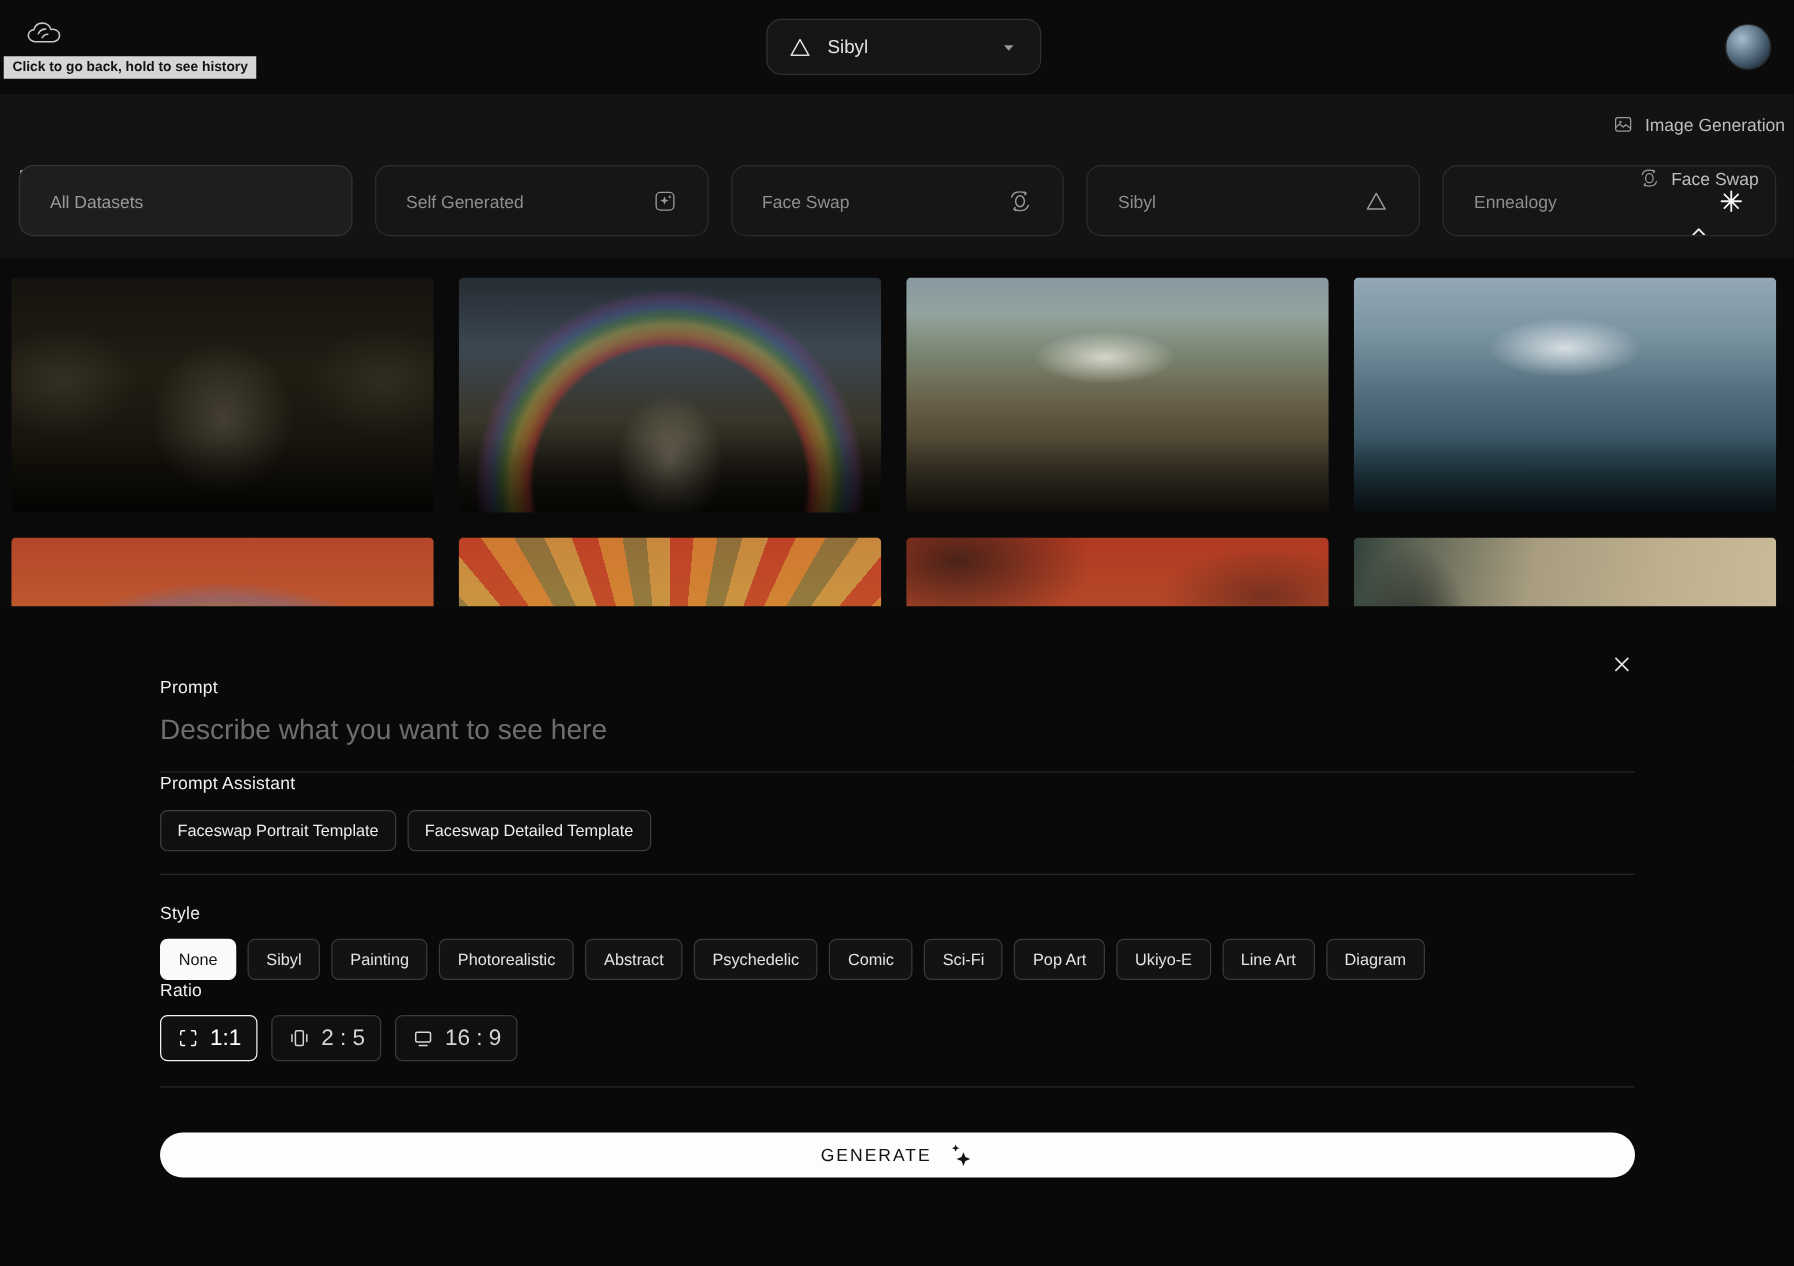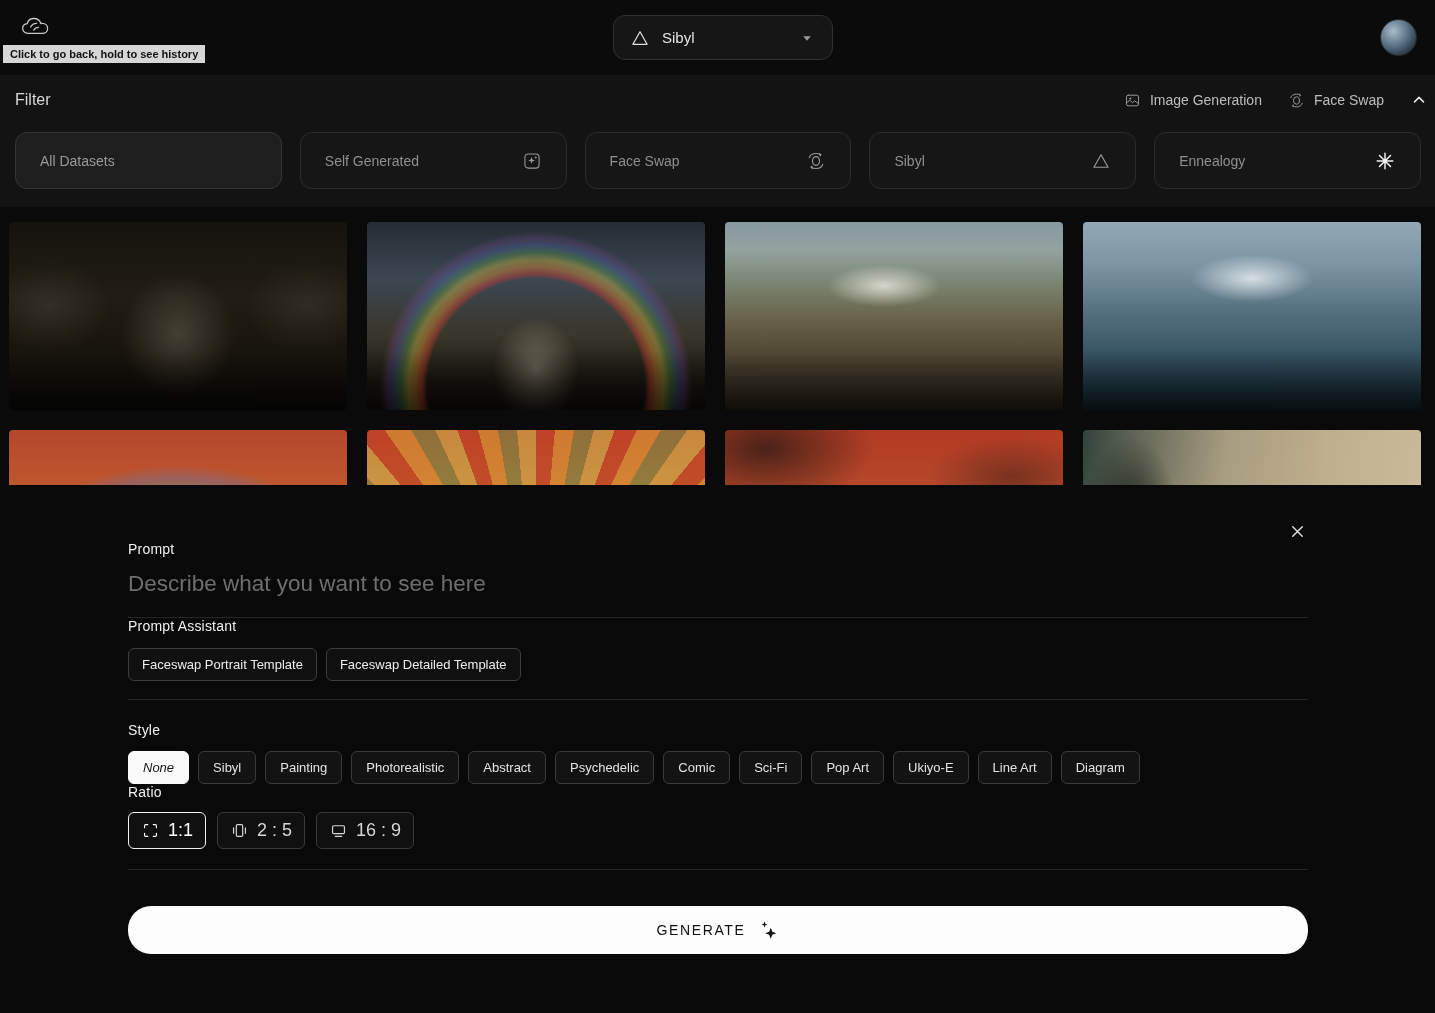--- a/index.html
+++ b/index.html
@@ -19,21 +19,21 @@
   .model-select .caret { margin-left:auto; }
   .avatar { position:absolute; right:18px; top:19px; width:37px; height:37px; border-radius:50%;
             background: radial-gradient(circle at 35% 32%, #a8bccb, #5b7286 45%, #2c3c4c 75%, #141d26 100%);
             border:1px solid #2a2a2a; cursor:pointer; }
 
   
   .filters { position:absolute; top:75px; left:0; right:0; height:132px; background:#131313; }
   .filter-head { position:absolute; top:16px; left:15px; right:7px; display:flex;
                  justify-content:space-between; align-items:center; }
   .filter-title { font-size:16px; color:#d8d8d8; }
-  .mode-group { display:flex; align-items:center; gap:26px; }
+  .mode-group { display:flex; align-items:center; gap:26px;flex-direction:column; }
   .mode { display:flex; align-items:center; gap:9px; color:#bdbdbd; font-size:14px; cursor:pointer; }
   .mode .micon { color:#9a9a9a; display:flex; }
   .collapse { display:flex; cursor:pointer; }
 
   .pill-row { position:absolute; top:57px; left:15px; right:14px; display:flex; gap:18px; }
   .pill { flex:1; height:57px; border:1px solid #2c2c2c; border-radius:12px;
           background:rgba(255,255,255,0.015); display:flex; align-items:center;
           justify-content:space-between; padding:0 24px; color:#8f8f8f; font-size:14px; cursor:pointer; }
   .pill.active { background:#1e1e1e; border-color:#353535; color:#9a9a9a; }
   .pill .picon { color:#9a9a9a; display:flex; }
@@ -86,28 +86,28 @@
   .prompt-input::placeholder { color:#6e6e6e; }
   .mt-sec { }
   .tpl-row { margin-top:14px; display:flex; gap:9px; }
   .tpl-btn { font-family:"Liberation Sans", sans-serif; font-size:13px; padding:8px 13px;
              border:1px solid #3d3d3d; border-radius:6px; background:#101010; color:#ededed; cursor:pointer; }
   .divider { border:none; border-top:1px solid #272727; margin-top:18px; }
   .style-label { margin-top:22px; }
   .chip-row { margin-top:13px; display:flex; gap:9px; flex-wrap:wrap; }
   .chip { font-family:"Liberation Sans", sans-serif; font-size:13px; padding:8px 14px; border-radius:6px;
           border:1px solid #3a3a3a; background:#131313; color:#e3e3e3; cursor:pointer; }
-  .chip.selected { background:#fafafa; color:#141414; border-color:#fafafa;font-style:italic; }
+  .chip.selected { background:#fafafa; color:#141414; border-color:#fafafa; }
   .ratio-label { }
   .ratio-row { margin-top:12px; display:flex; gap:11px; }
   .ratio-btn { font-family:"Liberation Sans", sans-serif; display:flex; align-items:center; gap:8px;
                font-size:18px; padding:7px 12px; border-radius:6px; border:1px solid #3a3a3a;
                background:#101010; color:#d6d6d6; cursor:pointer; }
   .ratio-btn.selected { border-color:#f2f2f2; color:#fff; }
-  .generate-btn { margin-top:36px; width:100%; height:48px; border:none; border-radius:23px;
+  .generate-btn { margin-top:36px; width:100%; height:36px; border:none; border-radius:23px;
                   background:#fdfdfd; color:#101010; font-family:"Liberation Sans", sans-serif;
                   font-size:14px; font-weight:500; letter-spacing:1.6px; cursor:pointer;
                   display:flex; align-items:center; justify-content:center; gap:12px; }
 </style>
 </head>
 <body>
 
 <div class="screen">
 
   <header class="topbar">

